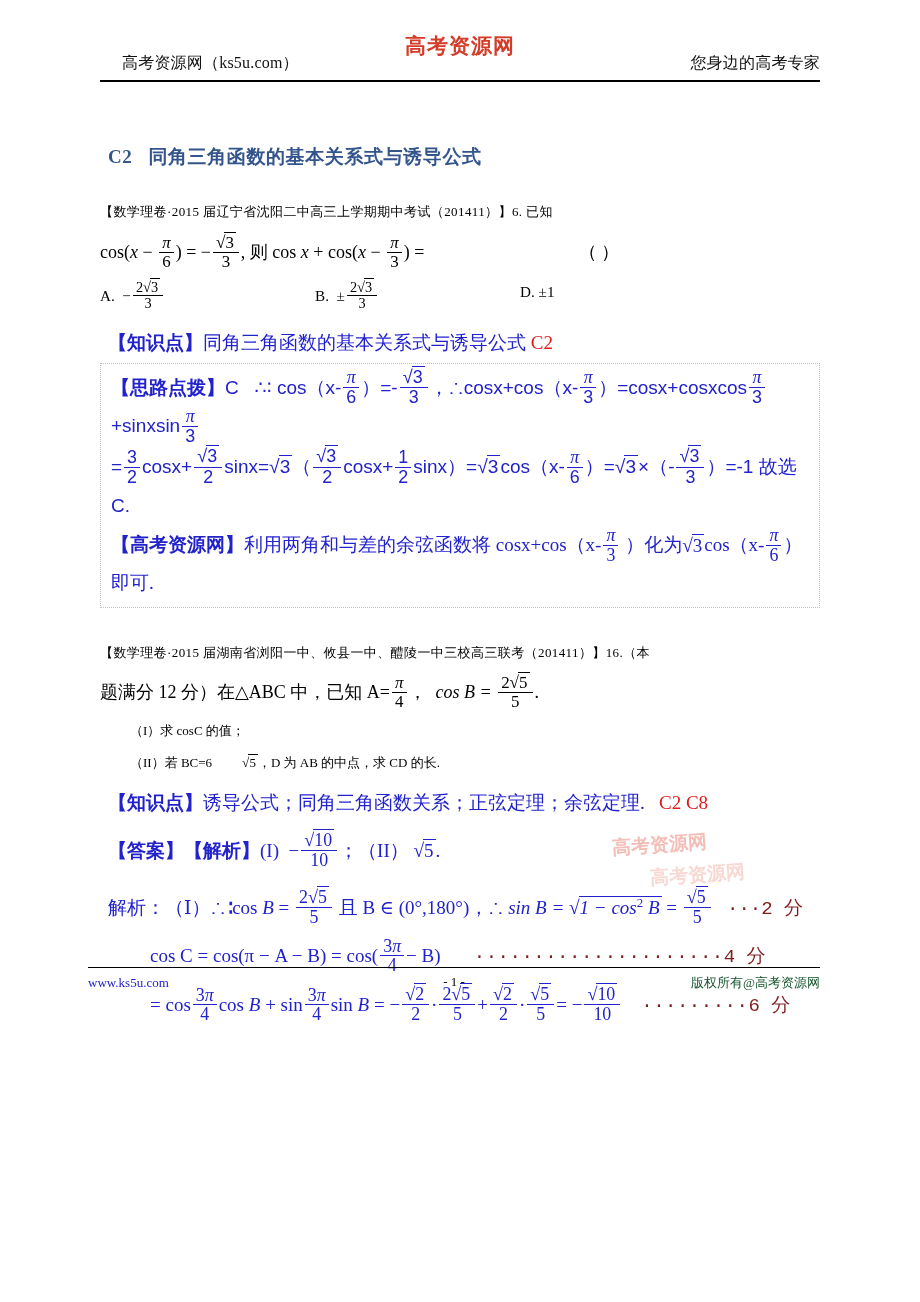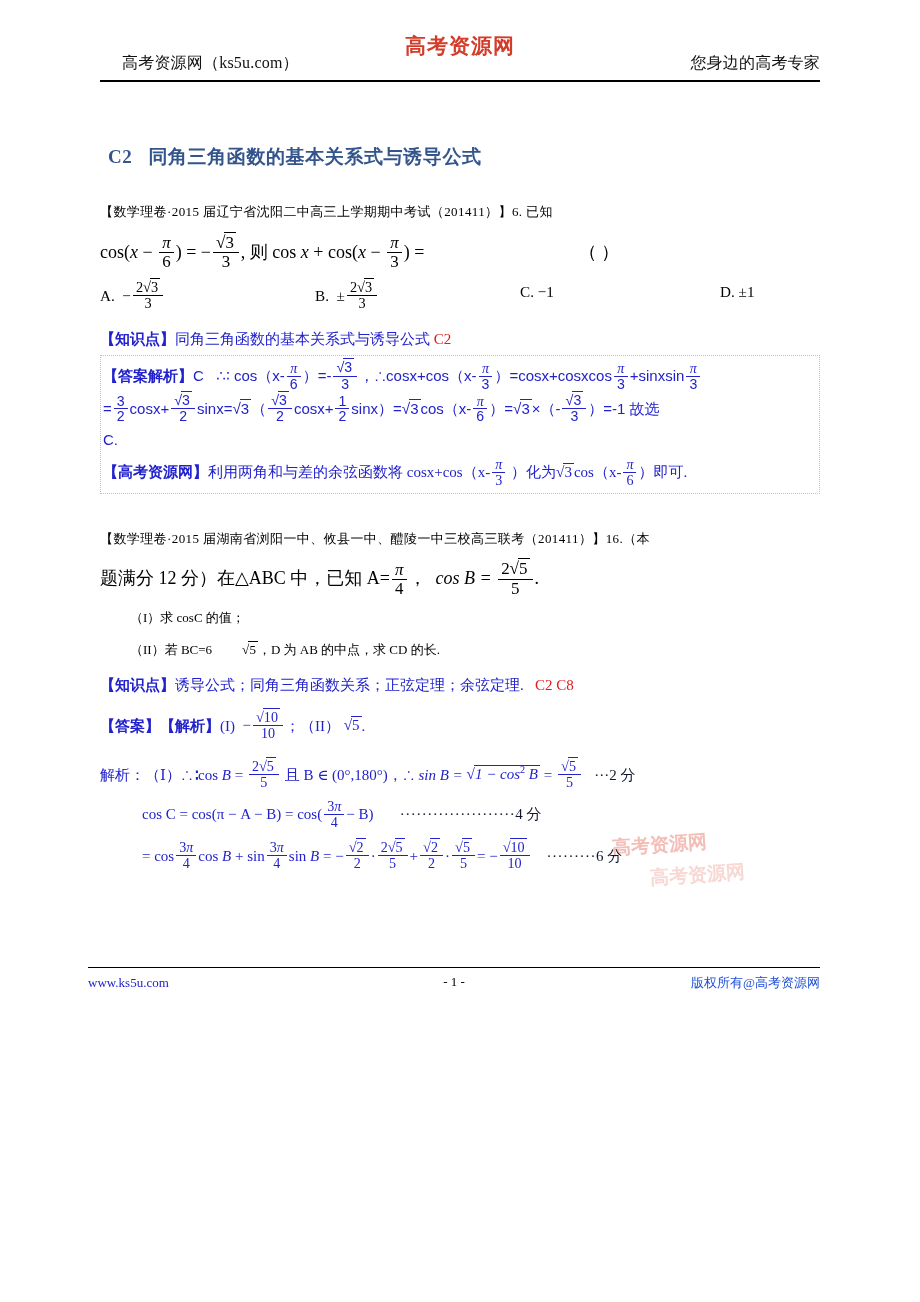--- a/index.html
+++ b/index.html
@@ -74,21 +74,21 @@
     margin-bottom: 6px;
   }
   .footer-row {
     display: flex;
     justify-content: space-between;
     align-items: center;
     font-size: 13px;
   }
   .footer-left  { color: #2222cc; font-family: "Liberation Serif", serif; }
   .footer-center{ color: #000; font-size: 13px; position: absolute; left: 0; right: 0; text-align: center; top: 7px; }
-  .footer-right { color: #1d4ed8; font-family: "Liberation Serif", serif; }
+  .footer-right { color: #14532d; font-family: "Liberation Serif", serif; }
 
   
   .content {
     position: relative;
     padding-top: 52px;
     font-size: 15px;
     line-height: 1.55;
   }
   h1.section-title {
     color: #33558c;
@@ -114,23 +114,23 @@
   .note-block {
     border-top: 1px dotted #bfbfcf;
     border-bottom: 1px dotted #bfbfcf;
     border-left: 1px dotted #bfbfcf;
     border-right: 1px dotted #bfbfcf;
     padding: 4px 2px;
     margin: 0;
   }
   .note-line {
     color: #2222cc;
-    font-size: 15px;
+    font-size: 19px;
     line-height: 1.9;
-    margin: 0 0 2px 0;
+    margin: 0 0 2px 8px;
   }
   .note-line.sans { font-family: "Liberation Sans", sans-serif; }
 
   .gap-lg { height: 34px; }
   .gap-md { height: 16px; }
   .gap-sm { height: 8px; }
 
   
   .m {
     font-family: "Liberation Serif", "DejaVu Serif", serif;
@@ -173,21 +173,21 @@
   .opt-b { width: 205px; }
   .opt-c { width: 200px; }
 
   .eq-line {
     margin: 0 0 8px 0;
     font-size: 18px;
     line-height: 2.1;
   }
   .eq-indent { padding-left: 42px; }
 
-  .score { color: #0f172a; }
+  .score { color: #7f1d1d; font-family: Liberation Mono, monospace; }
 
   
   .watermark {
     position: absolute;
     color: #f0a9a0;
     font-weight: bold;
     font-family: "DejaVu Serif", serif;
     opacity: .75;
     pointer-events: none;
     white-space: nowrap;
@@ -229,38 +229,34 @@
 
     <div class="options">
       <span class="opt opt-a">
         <span>A.</span>
         <span class="m mu">&nbsp;−<span class="frac"><span class="num">2<span class="sqrt"><span class="rad">√</span><span class="arg">3</span></span></span><span class="den">3</span></span></span>
       </span>
       <span class="opt opt-b">
         <span>B.</span>
         <span class="m mu">&nbsp;±<span class="frac"><span class="num">2<span class="sqrt"><span class="rad">√</span><span class="arg">3</span></span></span><span class="den">3</span></span></span>
       </span>
-      <span class="opt opt-c">
-        <span>C.</span>
-        <span>−1</span>
-      </span>
       <span class="opt opt-d">
         <span>D.</span>
         <span>±1</span>
       </span>
     </div>
 
     <p class="note-line">
       <span class="bluebold">【知识点】</span><span>同角三角函数的基本关系式与诱导公式</span>
       <span class="red">C2</span>
     </p>
 
     <div class="note-block">
       <p class="note-line sans">
-        <span class="bluebold">【答案解析】</span><span>C</span>
+        <span class="bluebold">【思路点拨】</span><span>C</span>
         &nbsp;&nbsp;∴∶&nbsp;cos（x-<span class="frac"><span class="num m">π</span><span class="den">6</span></span>）=-<span class="frac"><span class="num"><span class="sqrt"><span class="rad">√</span><span class="arg">3</span></span></span><span class="den">3</span></span>，∴cosx+cos（x-<span class="frac"><span class="num m">π</span><span class="den">3</span></span>）=cosx+cosxcos<span class="frac"><span class="num m">π</span><span class="den">3</span></span>+sinxsin<span class="frac"><span class="num m">π</span><span class="den">3</span></span>
       </p>
       <p class="note-line sans">
         =<span class="frac"><span class="num">3</span><span class="den">2</span></span>cosx+<span class="frac"><span class="num"><span class="sqrt"><span class="rad">√</span><span class="arg">3</span></span></span><span class="den">2</span></span>sinx=<span class="sqrt"><span class="rad">√</span><span class="arg">3</span></span>（<span class="frac"><span class="num"><span class="sqrt"><span class="rad">√</span><span class="arg">3</span></span></span><span class="den">2</span></span>cosx+<span class="frac"><span class="num">1</span><span class="den">2</span></span>sinx）=<span class="sqrt"><span class="rad">√</span><span class="arg">3</span></span>cos（x-<span class="frac"><span class="num m">π</span><span class="den">6</span></span>）=<span class="sqrt"><span class="rad">√</span><span class="arg">3</span></span>×（-<span class="frac"><span class="num"><span class="sqrt"><span class="rad">√</span><span class="arg">3</span></span></span><span class="den">3</span></span>）=-1 故选
       </p>
       <p class="note-line sans">C.</p>
       <p class="note-line">
         <span class="bluebold">【高考资源网】</span><span>利用两角和与差的余弦函数将 cosx+cos（x-</span><span class="frac"><span class="num m">π</span><span class="den">3</span></span>
         <span>）化为</span><span class="sqrt"><span class="rad">√</span><span class="arg">3</span></span><span>cos（x-</span><span class="frac"><span class="num m">π</span><span class="den">6</span></span><span>）即可.</span>
       </p>

